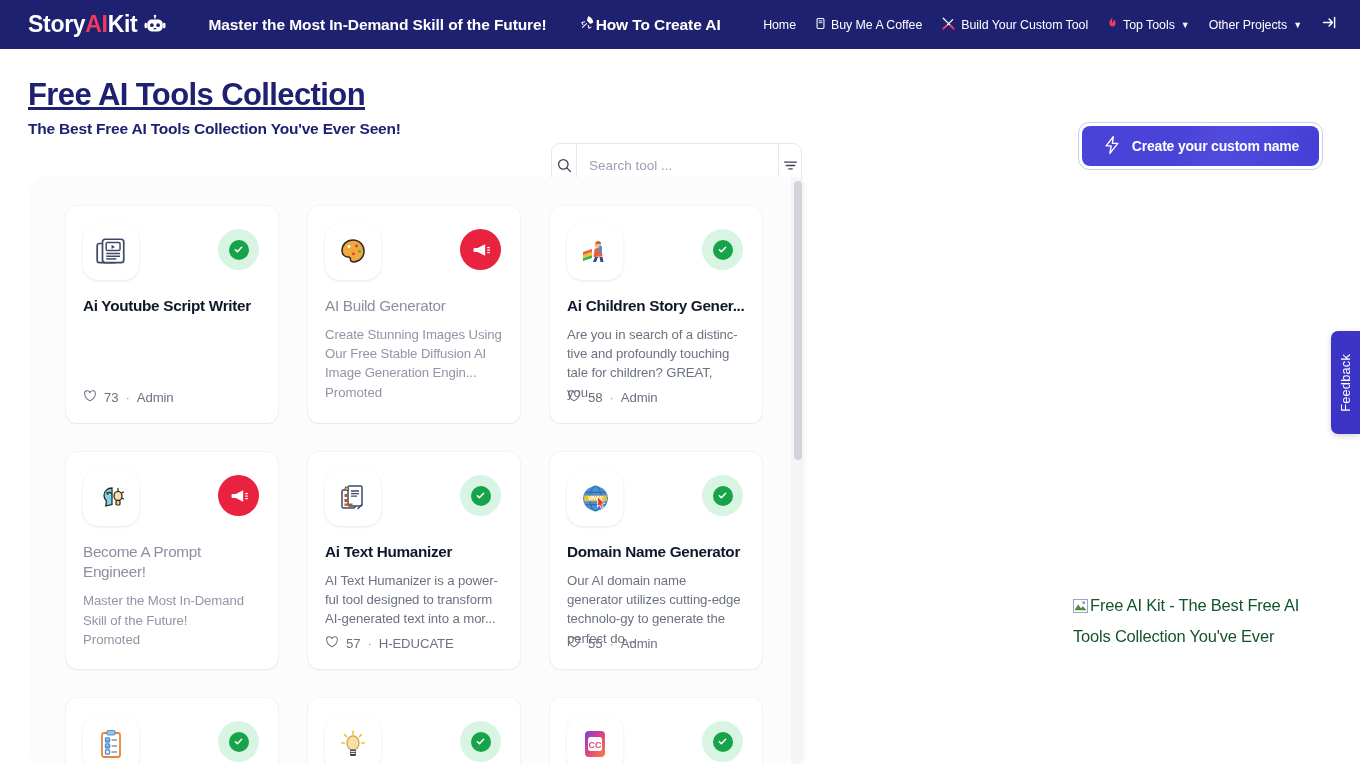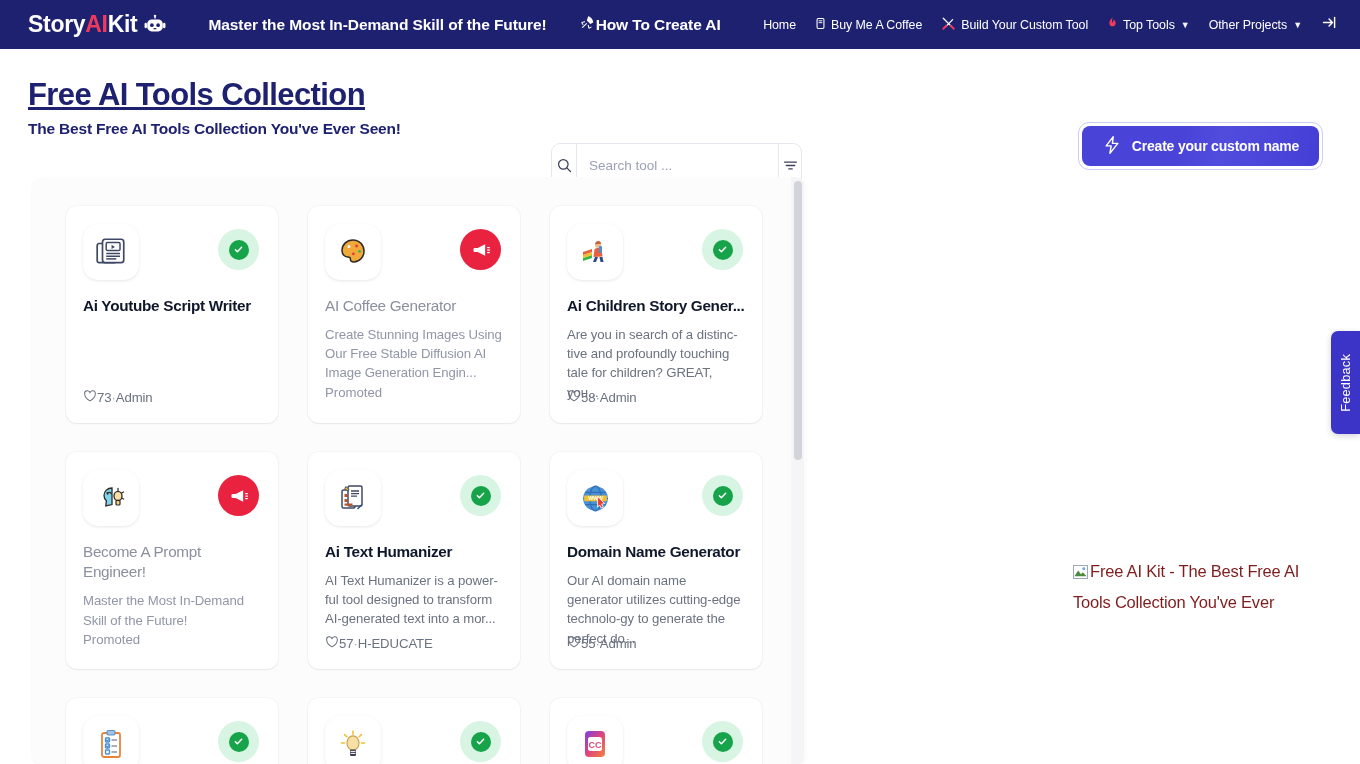--- a/index.html
+++ b/index.html
@@ -224,21 +224,21 @@
   }
   .card.promoted .card-desc { color: #9096a6; }
   .promo-label {
     color: #9096a6;
     font-size: 13.2px;
     line-height: 1.45;
   }
   .card-meta {
     position: absolute;
     left: 17px; bottom: 17px;
-    display: flex; align-items: center; 
+    display: flex; align-items: center; gap: 7px;
     font-size: 13.2px;
     color: #6b7280;
     letter-spacing: -0.1px;
     margin-top: 40px;
   }
   .card-meta .sep { color: #9aa1b4; font-size: 13px; }
 
   
   .vscroll-track {
     position: absolute;
@@ -251,25 +251,25 @@
     right: 4px; top: 4px;
     width: 8px; height: 279px;
     background: #d3d4d9;
     border-radius: 5px;
     cursor: pointer;
   }
 
   
   .broken-img {
     position: absolute;
-    left: 1073px; top: 556px;
+    left: 1073px; top: 590px;
     width: 260px;
     font-size: 16.5px;
     line-height: 1.9;
-    color: #7f1d1d;
+    color: #14532d;
     letter-spacing: -0.2px;
   }
   .broken-glyph {
     display: inline-block;
     width: 15px; height: 14px;
     vertical-align: -2px;
     margin-right: 2px;
   }
 
   
@@ -464,21 +464,21 @@
           </div>
           <div class="badge-promo">
             <svg width="20" height="20" viewBox="0 0 24 24" fill="none">
               <path d="M4.5 9.5h3.5l9-4.5v14l-9-4.5H4.5a1.5 1.5 0 01-1.5-1.5v-2A1.5 1.5 0 014.5 9.5z" fill="#fff"></path>
               <line x1="20" y1="9" x2="22" y2="9" stroke="#fff" stroke-width="1.5" stroke-linecap="round"></line>
               <line x1="20" y1="12" x2="22.3" y2="12" stroke="#fff" stroke-width="1.5" stroke-linecap="round"></line>
               <line x1="20" y1="15" x2="22" y2="15" stroke="#fff" stroke-width="1.5" stroke-linecap="round"></line>
             </svg>
           </div>
         </div>
-        <div class="card-title">AI Coffee Generator</div>
+        <div class="card-title">AI Build Generator</div>
         <div class="card-desc">Create Stunning Images Using Our Free Stable Diffusion AI Image Generation Engin...</div>
         <div class="promo-label">Promoted</div>
       </div>
 
       <div class="card">
         <div class="card-top">
           <div class="tool-icon">
             <svg width="32" height="32" viewBox="0 0 32 32" fill="none">
               <path d="M4 22l9-3v3l-9 3v-3z" fill="#3bb54a"></path>
               <path d="M4 19l9-3v3l-9 3v-3z" fill="#f2c12e"></path>

